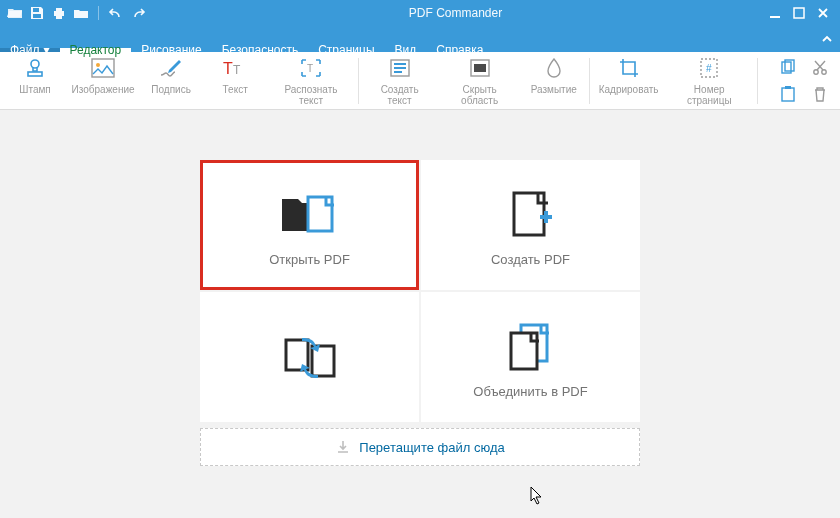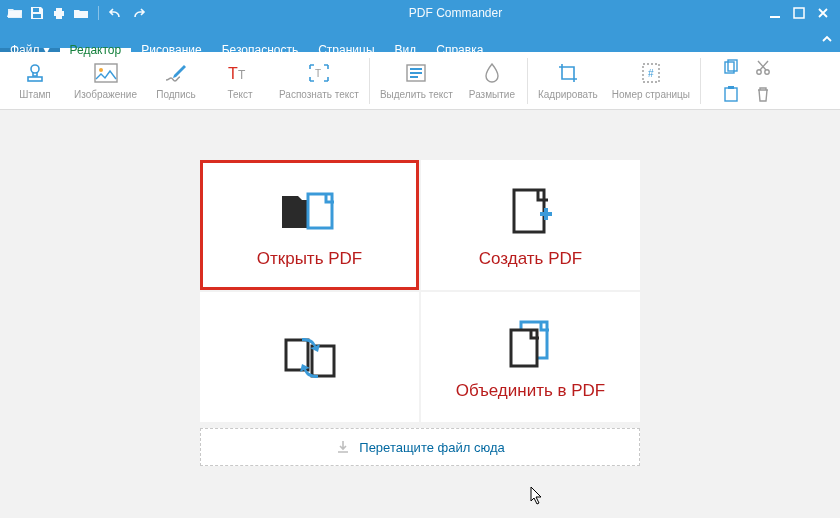--- a/index.html
+++ b/index.html
@@ -32,21 +32,21 @@
   .toolbar .right-actions .row { display: flex; gap: 12px; }
   .toolbar .right-actions .ic { width: 20px; height: 20px; display: flex; align-items: center; justify-content: center; }
 
   
   .workspace { position: absolute; top: 110px; left: 0; right: 0; bottom: 0; display: flex; align-items: flex-start; justify-content: center; padding-top: 50px; }
   .cardgrid { width: 440px; }
   .cards { display: grid; grid-template-columns: 1fr 1fr; gap: 2px; }
   .card { background: #fff; height: 130px; display: flex; flex-direction: column; align-items: center; justify-content: center; cursor: pointer; }
   .card.highlighted { outline: 3px solid #d92d20; outline-offset: -3px; }
   .card .cicon { height: 60px; display: flex; align-items: center; justify-content: center; }
-  .card .clabel { font-size: 17px; color: #b91c1c; margin-top: 8px; }
+  .card .clabel { font-size: 13px; color: #737373; margin-top: 8px; }
   .dropzone { height: 38px; background: #fff; border: 1px dashed #c8c8c8; margin-top: 6px; display: flex; align-items: center; justify-content: center; gap: 8px; color: #0369a1; font-size: 13px; cursor: pointer; }
 
   .cursor { position: absolute; left: 530px; top: 486px; pointer-events: none; }
 
   svg { display: block; }
 </style>
 </head>
 <body>
 
 <div class="titlebar">
@@ -193,21 +193,30 @@
   <div class="grp">
     <div class="tbtn">
       <div class="icon">
           <svg width="22" height="20" viewBox="0 0 22 20">
             <rect x="2" y="2" width="18" height="16" fill="none" stroke="#9a9a9a" stroke-width="1.4"></rect>
             <rect x="5" y="5" width="12" height="2" fill="#3a9ad9"></rect>
             <rect x="5" y="9" width="12" height="2" fill="#3a9ad9"></rect>
             <rect x="5" y="13" width="8" height="2" fill="#3a9ad9"></rect>
           </svg>
         </div>
-      <span>Выделить текст</span>
+      <span>Создать текст</span>
+    </div>
+    <div class="tbtn">
+      <div class="icon">
+          <svg width="22" height="20" viewBox="0 0 22 20">
+            <rect x="2" y="2" width="18" height="16" fill="none" stroke="#9a9a9a" stroke-width="1.4"></rect>
+            <rect x="5" y="6" width="12" height="8" fill="#4a4a4a"></rect>
+          </svg>
+        </div>
+      <span>Скрыть область</span>
     </div>
     <div class="tbtn">
       <div class="icon">
           <svg width="20" height="22" viewBox="0 0 20 22">
             <path d="M10 2c4 5 6 8 6 12a6 6 0 0 1-12 0c0-4 2-7 6-12z" fill="none" stroke="#9a9a9a" stroke-width="1.4"></path>
           </svg>
         </div>
       <span>Размытие</span>
     </div>
   </div>

